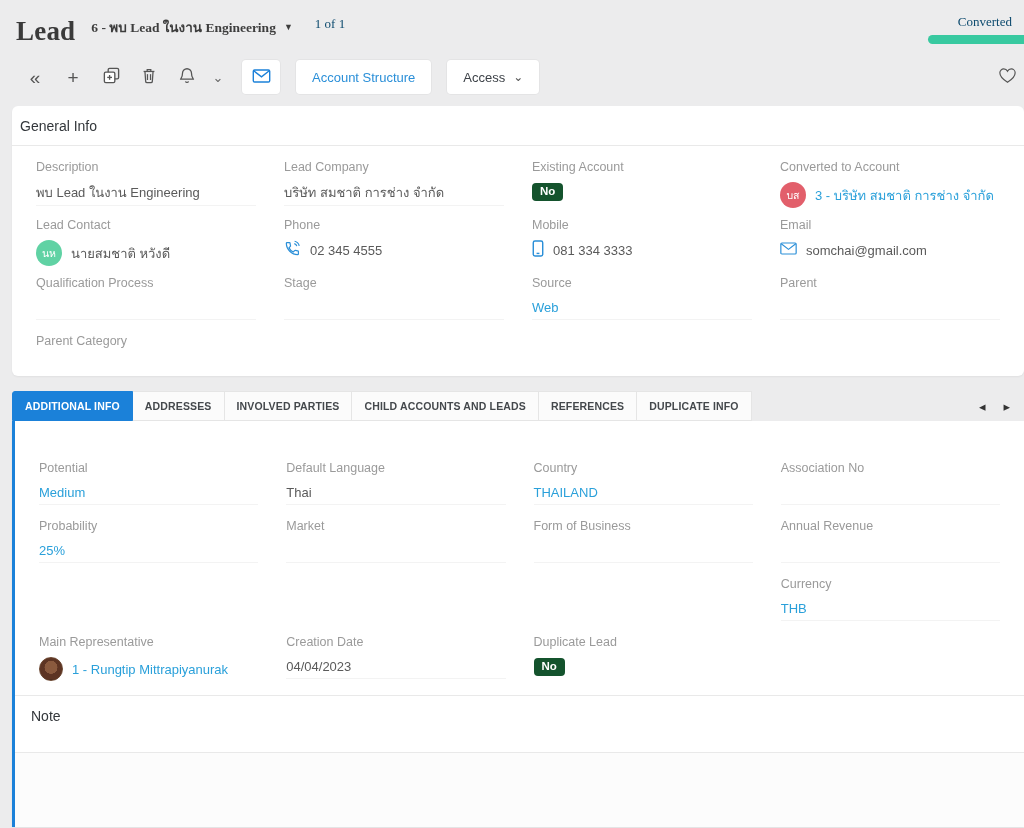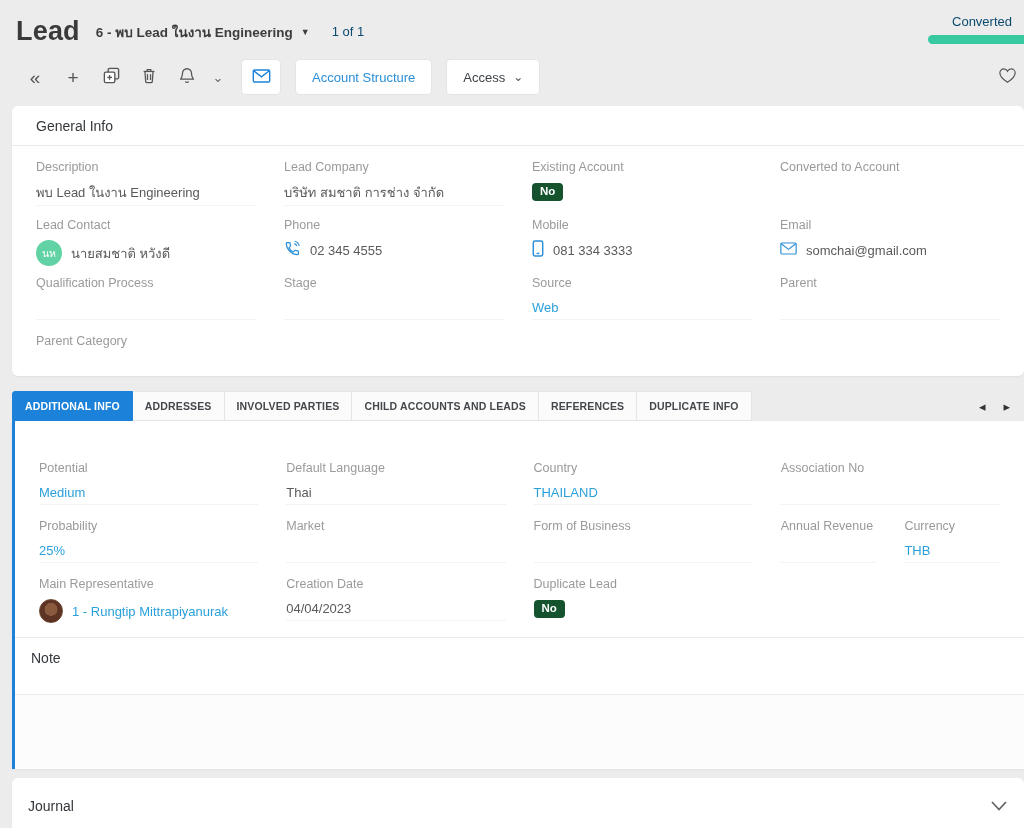--- a/index.html
+++ b/index.html
@@ -6,21 +6,21 @@
   html,body { width:1024px; height:828px; }
   body {
     font-family: "Liberation Sans", "DejaVu Sans", sans-serif;
     background: #ececed;
     color: #555;
     overflow: hidden;
     position: relative;
   }
   
   .page-header { padding: 16px 0 0 16px; position: relative; }
-  .title-row { display: flex; align-items: center; }
+  .title-row { display: flex; align-items: flex-start; font-family: Liberation Serif, serif; }
   .page-title { font-size: 27px; font-weight: 700; color: #3a3a3a; letter-spacing: .2px; }
   .record-selector { display: flex; align-items: center; margin-left: 16px; cursor: pointer; }
   .record-name { font-size: 13.5px; font-weight: 700; color: #3d3d3d; }
   .record-caret { font-size: 9px; color: #3d3d3d; margin-left: 8px; }
   .pagination { font-size: 13px; color: #0c4a6e; margin-left: 22px; }
   .status-wrap { position: absolute; right: 0; top: 12px; text-align: right; }
   .status-label { font-size: 13px; color: #0c4a6e; padding-right: 12px; display:inline-block; }
   .status-bar { margin-top: 5px; margin-left: auto; width: 96px; height: 9px; background: #38c9a0; border-radius: 6px 0 0 6px; }
   
   .toolbar { display: flex; align-items: center; margin-top: 10px; height: 40px; position: relative; padding-right: 20px; }
@@ -30,36 +30,36 @@
   .ticon.small { font-size: 13px; color:#666; }
   .caret-btn { width: 24px; }
   .btn { background:#ffffff; border:none; border-radius:4px; height:34px; display:flex; align-items:center; justify-content:center; cursor:pointer; box-shadow: 0 0 0 1px rgba(0,0,0,0.03); }
   .mail-btn { width: 38px; margin-left: 12px; }
   .text-btn { padding: 0 16px; font-size: 13px; margin-left: 16px; color:#3d4248; }
   .text-btn.blue { color:#2a8fd8; }
   .text-btn .btn-caret { font-size: 12px; margin-left: 8px; color:#555; }
   .heart-btn { position:absolute; right: 2px; top: 2px; width:30px; }
   
   .card { background:#fff; margin-left: 12px; border-radius: 6px; box-shadow: 0 1px 2px rgba(0,0,0,.05); }
-  .card-title { padding: 12px 24px 11px; font-size: 14px; font-weight: 500; color:#33373b; border-bottom: 1px solid #e9e9e9; }
+  .card-title { padding: 12px 8px 11px; font-size: 14px; font-weight: 500; color:#33373b; border-bottom: 1px solid #e9e9e9; }
   .general-card { margin-top: 9px; }
   
   .fields { display: grid; grid-template-columns: repeat(4, 1fr); padding: 4px 10px 6px; }
   .field { padding: 10px 14px 2px; height: 58px; overflow: hidden; }
   .field.short { height: 46px; }
   .field-label { font-size: 12.5px; color: #9a9a9a; margin-bottom: 8px; white-space: nowrap; }
   .field-value { font-size: 13px; color: #5a5a5a; min-height: 22px; display:flex; align-items:center; gap: 9px; border-bottom: 1px solid #f3f3f3; padding-bottom: 2px; white-space: nowrap; }
   .field-value.nounder { border-bottom: none; }
   .link { color: #2aa0da; cursor: pointer; }
   .badge { background:#14532d; color:#fff; font-size:11.5px; font-weight:700; padding: 3px 8px; border-radius: 4px; line-height: 1; }
   .avatar { width: 26px; height: 26px; border-radius: 50%; color:#fff; font-size: 10.5px; display:flex; align-items:center; justify-content:center; flex: 0 0 auto; }
   .avatar.teal { background:#60d2a4; }
   .avatar.red { background:#e25f6b; }
   .avatar.photo { width:24px; height:24px; background: radial-gradient(circle at 50% 42%, #8a5a3e 0 38%, #5d3423 39% 72%, #4a2a1c 73%); border: 1px solid #6b4630; }
-  .split { display:grid; grid-template-columns: 1fr 1fr; }
+  .split { display:grid; grid-template-columns: 1fr; }
   .split .field { padding-left: 14px; height: 58px; }
   
   .tabbar { display:flex; align-items: stretch; margin-left: 12px; margin-top: 15px; position: relative; padding-right: 90px; }
   .tab { background:#fbfbfb; border: 1px solid #e5e5e5; border-left-width: 0; color:#44484c; font-size: 10.5px; font-weight: 700; letter-spacing: .15px; padding: 0 12px; height: 30px; display:flex; align-items:center; cursor:pointer; white-space:nowrap; }
   .tab:first-child { border-left-width: 1px; border-radius: 3px 0 0 0; }
   .tab.active { background:#1b81d9; border-color:#1b81d9; color:#fff; }
   .tab-scroll { position:absolute; right: 0; top: 0; height: 30px; display:flex; align-items:center; gap: 18px; padding-right: 14px; }
   .tab-scroll .ticon { font-size: 13px; color:#333; cursor:pointer; }
   
   .tabpanel { background:#fff; margin-left: 12px; border-left: 3px solid #1b81d9; box-shadow: 0 1px 2px rgba(0,0,0,.05); }
@@ -163,20 +163,24 @@
       <div class="field-value">บริษัท สมชาติ การช่าง จำกัด</div>
     </div>
     <div class="field">
       <div class="field-label">Existing Account</div>
       <div class="field-value nounder">
         <span class="badge">No</span>
       </div>
     </div>
     <div class="field">
       <div class="field-label">Converted to Account</div>
+      <div class="field-value nounder">
+        <span class="avatar red">บส</span>
+        <span class="link">3 - บริษัท สมชาติ การช่าง จำกัด</span>
+      </div>
     </div>
 
     <div class="field">
       <div class="field-label">Lead Contact</div>
       <div class="field-value nounder">
         <span class="avatar teal">นห</span>
         <span>นายสมชาติ หวังดี</span>
       </div>
     </div>
     <div class="field">

